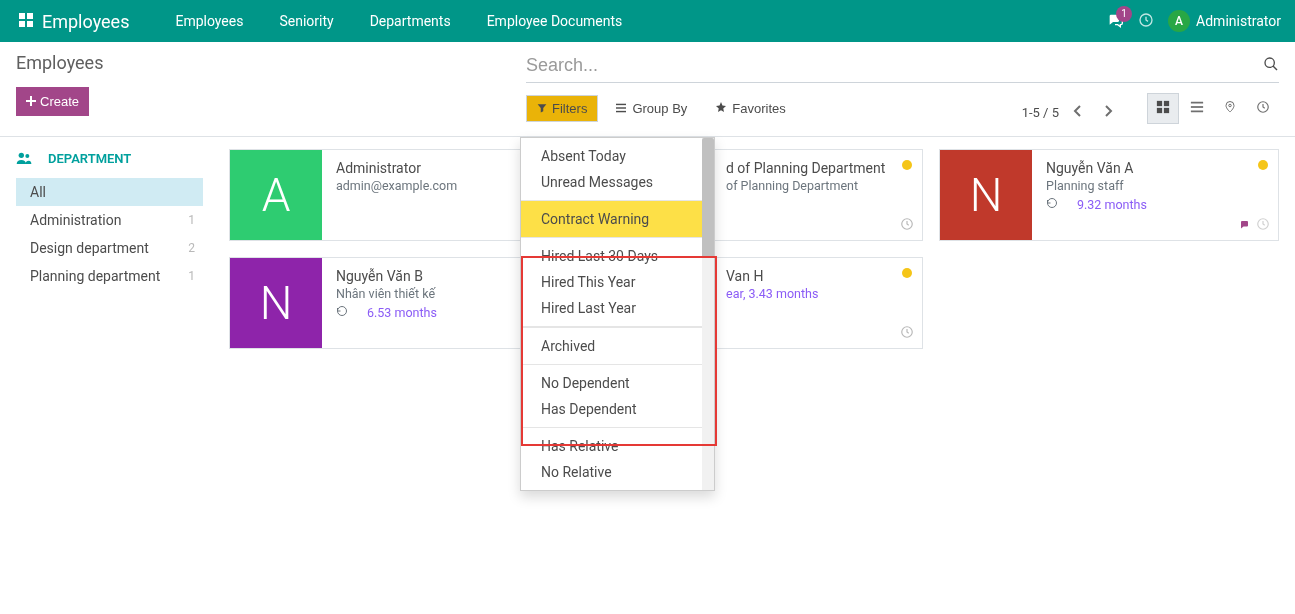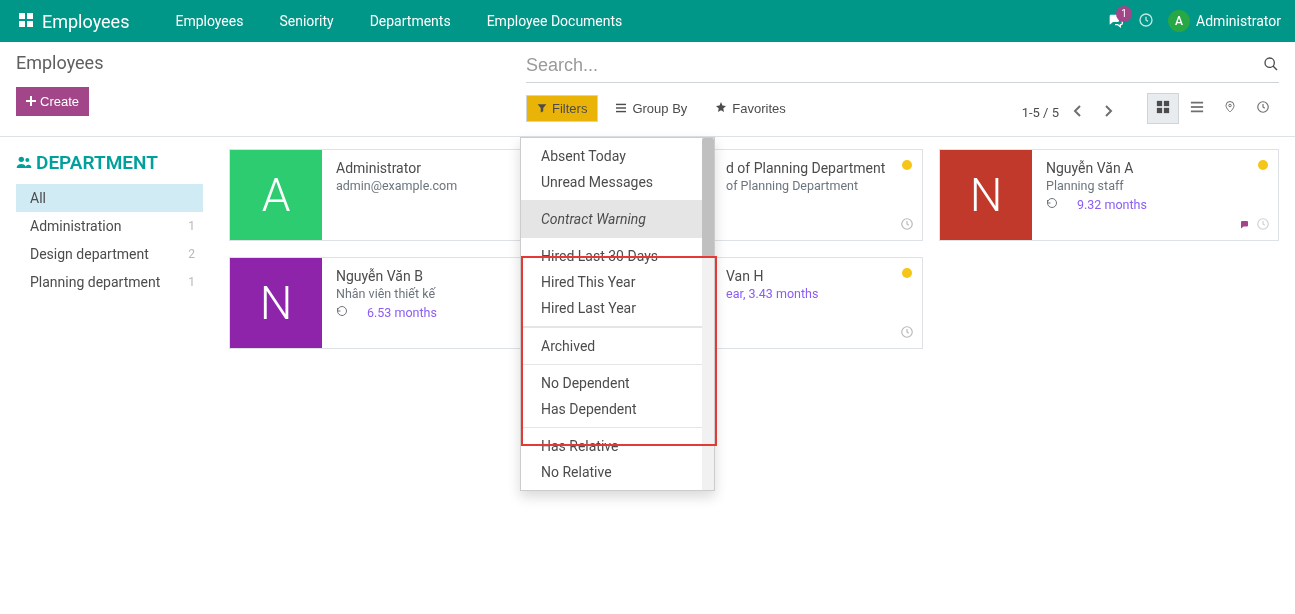--- a/index.html
+++ b/index.html
@@ -36,21 +36,21 @@
   .pager-and-views { margin-left: auto; display: flex; align-items: flex-end; gap: 28px; }
   .pager { display: flex; align-items: center; gap: 8px; color: #4c4c4c; font-size: 13px; }
   .pager-arrow { color: #6f6f6f; cursor: pointer; padding: 4px 6px; }
   .view-switcher { display: flex; align-items: center; gap: 2px; }
   .view-btn { padding: 6px 8px; color: #6f6f6f; cursor: pointer; border:1px solid transparent;}
   .view-btn.active { background: #e9ecef; border:1px solid #ced4da; color:#4c4c4c;}
 
   
   .body-row { display: flex; height: calc(100% - 42px - 86px); }
   .sidebar { width: 215px; border-right: 0; padding: 14px 10px 10px 16px; }
-  .side-h { display: flex; align-items: flex-start; gap: 4px; color: #00a09d; font-weight: 600; font-size: 19px; margin-bottom: 10px; }
+  .side-h { display: flex; align-items: flex-start; gap: 16px; color: #00a09d; font-weight: 600; font-size: 13px; margin-bottom: 10px; }
   .side-list { list-style: none; }
   .side-item { display: flex; align-items: center; justify-content: space-between; padding: 6px 8px 6px 14px; cursor: pointer; font-size: 14px; color: #4c4c4c; }
   .side-item .count { color: #b9b9b9; font-size: 12px; }
   .side-item.active { background: #d0ebf3; }
 
   .main-area { flex: 1; display: flex; padding: 12px 16px; gap: 16px; align-items: flex-start; position: relative; }
 
   .kanban-col { display: flex; flex-direction: column; gap: 16px; flex: 0 0 340px; }
   .kanban-col.wide { flex: 0 0 340px; }
   .kanban-col.mid { flex: 0 0 338px; }
@@ -68,21 +68,21 @@
   .status-dot { width: 10px; height: 10px; border-radius: 50%; background: #f5c518; display: inline-block; }
   .status-top-right { position: absolute; top: 10px; right: 10px; }
   .clock-bottom-right { position: absolute; bottom: 6px; right: 8px; color: #b8b8b8; }
   .msg-icon-bottom { position: absolute; bottom: 6px; right: 26px; color: #a24689; }
 
   
   .filter-dropdown { position: absolute; left: 307px; top: 0px; width: 195px; background: #fff; border: 1px solid #ccc; box-shadow: 0 6px 12px rgba(0,0,0,.15); z-index: 20; }
   .fd-scroll { position: absolute; right: 0; top: 0; width: 12px; height: 100%; background: #f1f1f1; }
   .fd-thumb { position: absolute; right: 0; top: 0; width: 12px; height: 120px; background: #c0c0c0; border-radius: 2px;}
   .fd-item { padding: 10px 20px; font-size: 14px; color: #4c4c4c; cursor: pointer; }
-  .fd-item.hover { background: #e5e5e5; font-style: italic; }
+  .fd-item.hover { background: #fde047; }
   .fd-sep { border-top: 1px solid #e5e5e5; margin: 0; }
   .fd-group-tight .fd-item { padding: 5px 20px; }
   .fd-group-tight { padding: 5px 0; }
 
   .highlight-box { border: 2px solid #e53935; position: absolute; z-index: 30; pointer-events: none; }
 
   
   .behind-card { position: relative; }
   .card .truncate { white-space: nowrap; overflow: hidden; text-overflow: clip; }
 

